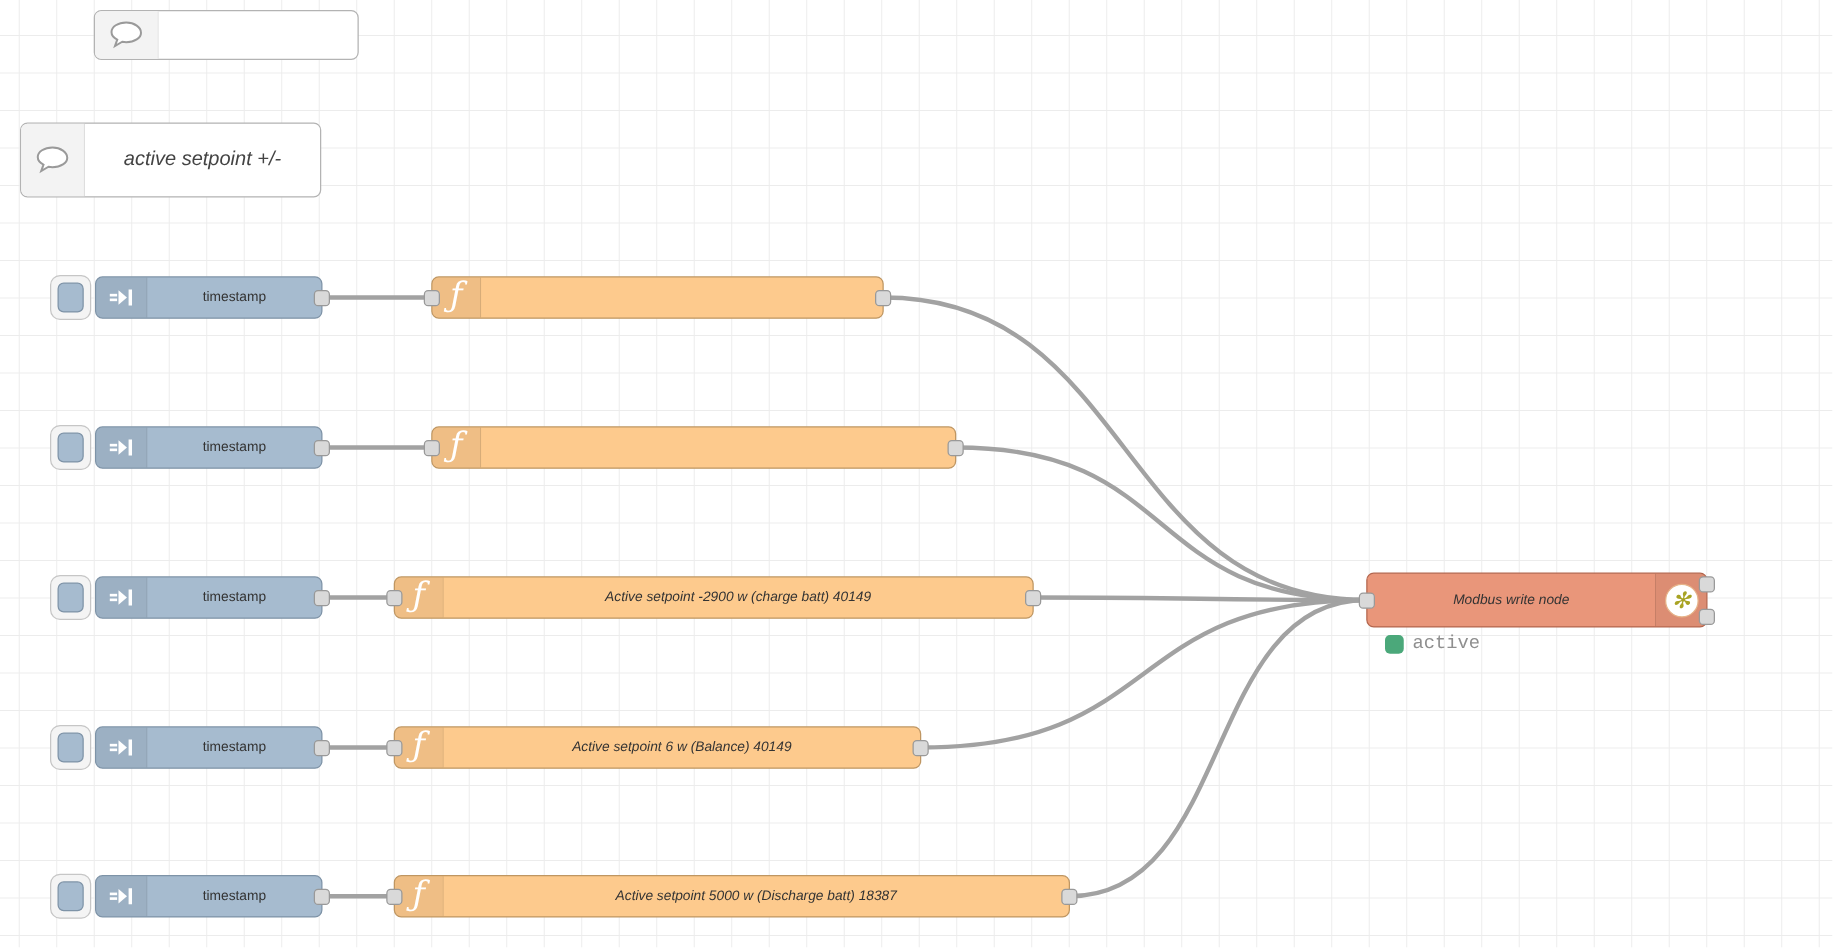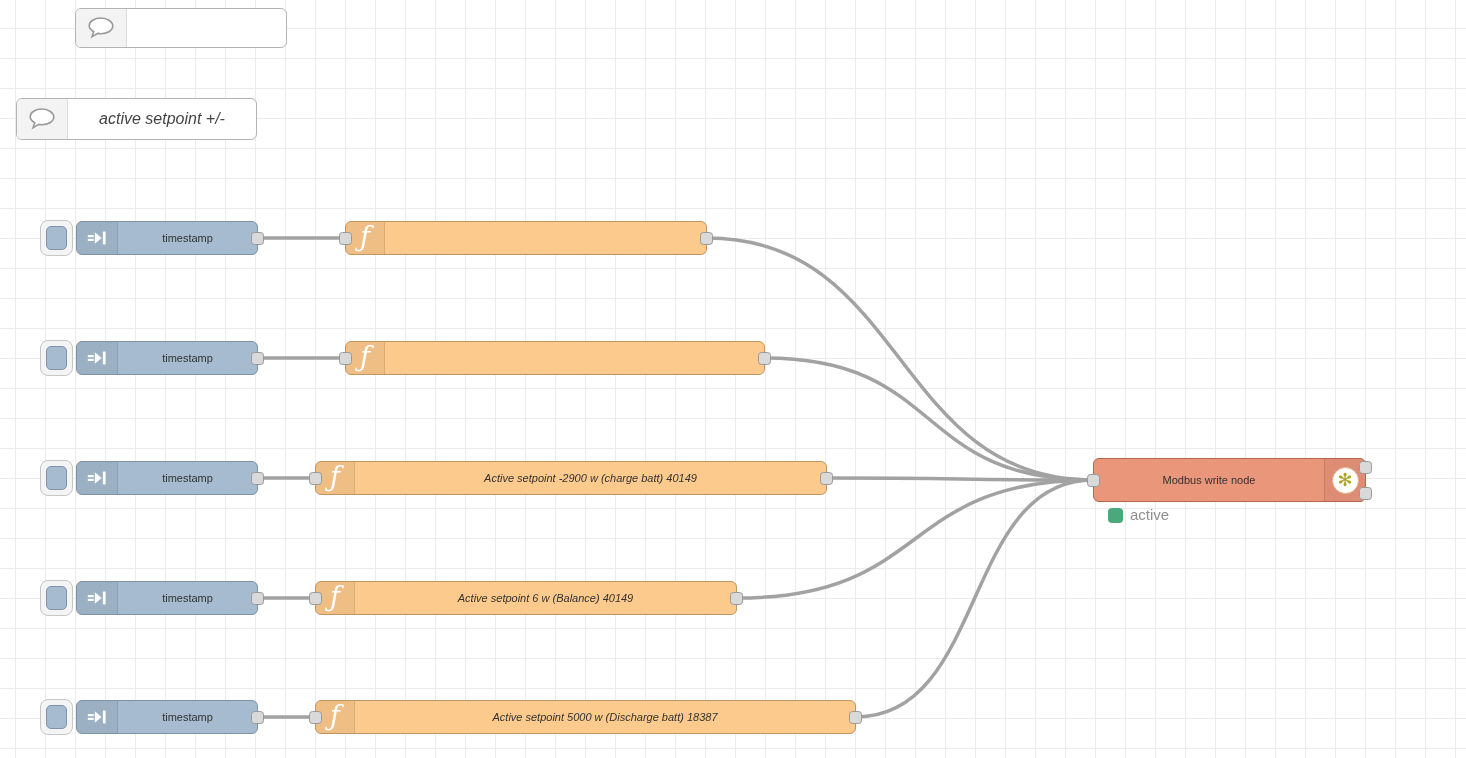--- a/index.html
+++ b/index.html
@@ -80,21 +80,21 @@
   .modbus-circle{
     width:27px;height:27px;border-radius:50%;
     background:#fff;
     border:1px solid #e6b389;
     display:flex;align-items:center;justify-content:center;
     box-sizing:border-box;
   }
   .modbus-circle span{font-size:18px;line-height:1;}
   .status-row{
     position:absolute;
-    display:flex;align-items:flex-end;gap:7px;
+    display:flex;align-items:flex-end;gap:7px;font-family:Liberation Mono, monospace;
   }
   .status-dot{width:15px;height:15px;border-radius:4px;}
   .status-text{font-size:15px;color:#8f8f8f;}
 </style>
 </head>
 <body>
 
 <div id="canvas">
   <svg id="wires" width="1466" height="758">
       <path d="M258,238 C318,238 285,238 345,238" fill="none" stroke="#a2a2a2" stroke-width="3.5" stroke-linecap="round"></path>
@@ -108,21 +108,21 @@
       <path d="M737,598 C932.8,598 897.2,480 1093,480" fill="none" stroke="#a2a2a2" stroke-width="3.5" stroke-linecap="round"></path>
       <path d="M856,717 C986.35,717 962.65,480 1093,480" fill="none" stroke="#a2a2a2" stroke-width="3.5" stroke-linecap="round"></path>
     </svg>
 <div class="node comment-node-box" style="left: 75px; top: 8px; width: 212px; height: 40px; background: rgb(255, 255, 255); border-color: rgb(179, 179, 179);">
       <div class="icon-area">
         <svg width="30" height="26" viewBox="0 0 30 26">
           <path d="M15 3 C8.4 3 3.2 6.4 3.2 10.6 c0 2.5 1.8 4.7 4.6 6.1 L6 21.8 l5.8-3.4 c1 .2 2.1 .3 3.2 .3 6.6 0 11.8-3.4 11.8-7.6 S21.6 3 15 3z" fill="#fff" stroke="#9a9a9a" stroke-width="1.6"></path>
         </svg>
       </div>
     </div>
-    <div class="node comment-node-box" style="left: 16px; top: 98px; width: 241px; height: 42px; background: rgb(255, 255, 255); border-color: rgb(179, 179, 179);">
+    <div class="node comment-node-box" style="left: 16px; top: 98px; width: 241px; height: 60px; background: rgb(255, 255, 255); border-color: rgb(179, 179, 179);">
       <div class="icon-area">
         <svg width="30" height="26" viewBox="0 0 30 26">
           <path d="M15 3 C8.4 3 3.2 6.4 3.2 10.6 c0 2.5 1.8 4.7 4.6 6.1 L6 21.8 l5.8-3.4 c1 .2 2.1 .3 3.2 .3 6.6 0 11.8-3.4 11.8-7.6 S21.6 3 15 3z" fill="#fff" stroke="#9a9a9a" stroke-width="1.6"></path>
         </svg>
       </div>
       <div class="node-label">active setpoint +/-</div>
     </div>
     <div class="inject-btn" style="left: 40px; top: 220px;">
       <div class="inject-btn-inner" style="background: rgb(166, 187, 207); border: 1px solid rgb(126, 147, 167);"></div>
     </div>
@@ -229,21 +229,21 @@
       <div class="port" style="background: rgb(217, 217, 217); border-color: rgb(153, 153, 153); right: -7px; top: 9.5px;"></div>
     </div>
     <div class="node" style="left: 315px; top: 700px; width: 541px; height: 34px; background: rgb(253, 202, 141); border-color: rgb(191, 150, 98);">
       <div class="icon-area" style="width: 38px;">
         <span class="florin">ƒ</span>
       </div>
       <div class="node-label italic">Active setpoint 5000 w (Discharge batt) 18387</div>
       <div class="port" style="background: rgb(217, 217, 217); border-color: rgb(153, 153, 153); left: -7px; top: 9.5px;"></div>
       <div class="port" style="background: rgb(217, 217, 217); border-color: rgb(153, 153, 153); right: -7px; top: 9.5px;"></div>
     </div>
-    <div class="node" style="left: 1093px; top: 458px; width: 273px; height: 44px; background: rgb(233, 150, 122); border-color: rgb(179, 102, 78);">
+    <div class="node" style="left: 1093px; top: 458px; width: 273px; height: 44px; background: rgb(233, 150, 122); border-color: rgb(179, 102, 78); font-style: italic;">
       <div class="node-label">Modbus write node</div>
       <div class="icon-area right-side">
         <div class="modbus-circle">
           <span style="color: rgb(168, 163, 35);">✻</span>
         </div>
       </div>
       <div class="port" style="background: rgb(217, 217, 217); border-color: rgb(153, 153, 153); left: -7px; top: 14.5px;"></div>
       <div class="port" style="background: rgb(217, 217, 217); border-color: rgb(153, 153, 153); right: -7px; top: 1.5px;"></div>
       <div class="port" style="background: rgb(217, 217, 217); border-color: rgb(153, 153, 153); right: -7px; top: 27.5px;"></div>
     </div>

